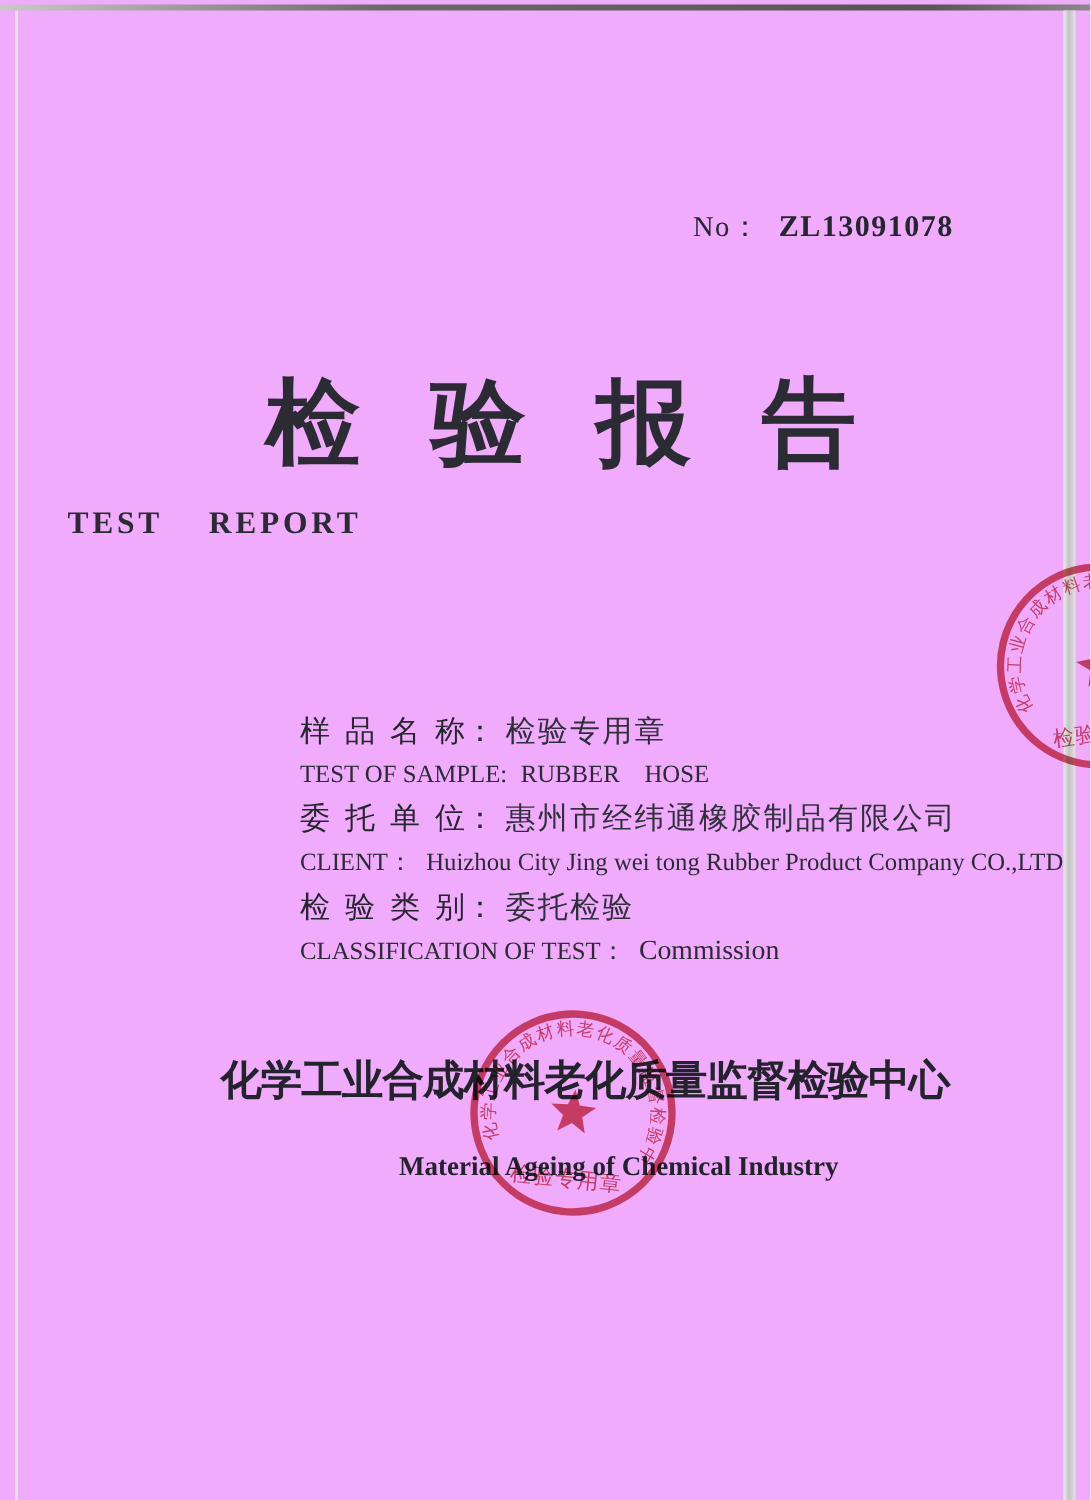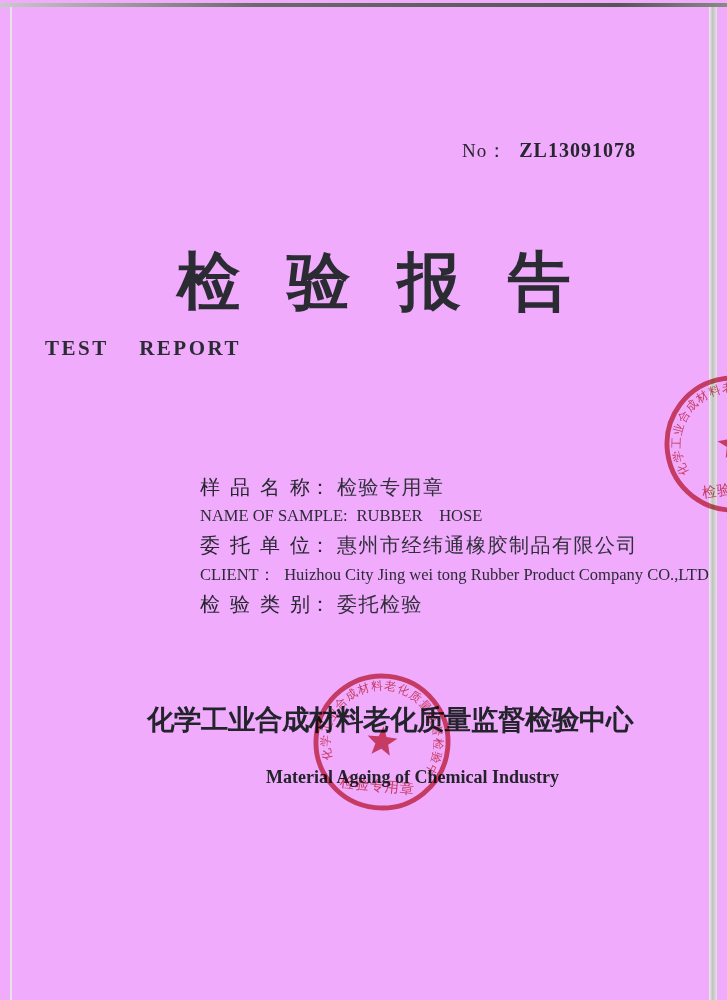--- a/index.html
+++ b/index.html
@@ -73,36 +73,39 @@
   </div>
 
   <h1 class="title-cn" data-bind="document.title_cn">检验报告</h1>
   <div class="title-en" data-bind="document.title_en">TEST REPORT</div>
 
   <div class="field-row row-1">
     <div class="cn-line">
       <span class="cn-label" data-bind="fields.0.label_cn">样  品  名  称：</span><span class="cn-value" data-bind="fields.0.value_cn">检验专用章</span>
     </div>
     <div class="en-line">
-      <span class="en-label" data-bind="fields.0.label_en">NAME OF SAMPLE:</span><span class="en-value" data-bind="fields.0.value_en">RUBBER    HOSE</span>
+      <span class="en-label" data-bind="fields.0.label_en">TEST OF SAMPLE:</span><span class="en-value" data-bind="fields.0.value_en">RUBBER    HOSE</span>
     </div>
   </div>
 
   <div class="field-row row-2">
     <div class="cn-line">
       <span class="cn-label" data-bind="fields.1.label_cn">委  托  单  位：</span><span class="cn-value" data-bind="fields.1.value_cn">惠州市经纬通橡胶制品有限公司</span>
     </div>
     <div class="en-line">
       <span class="en-label" data-bind="fields.1.label_en">CLIENT：</span><span class="en-value" data-bind="fields.1.value_en">Huizhou City Jing wei tong Rubber Product Company CO.,LTD</span>
     </div>
   </div>
 
   <div class="field-row row-3">
     <div class="cn-line">
       <span class="cn-label" data-bind="fields.2.label_cn">检  验  类  别：</span><span class="cn-value" data-bind="fields.2.value_cn">委托检验</span>
+    </div>
+    <div class="en-line">
+      <span class="en-label" data-bind="fields.2.label_en">CLASSIFICATION OF TEST：</span><span class="en-value" data-bind="fields.2.value_en">Commission</span>
     </div>
   </div>
 
   <h2 class="org-cn" data-bind="footer.org_cn">化学工业合成材料老化质量监督检验中心</h2>
   <div class="org-en2" data-bind="footer.org_en_line2">Material Ageing of Chemical Industry</div>
 
   <div class="stamp stamp-main">
     <svg viewBox="0 0 200 200">
       <circle cx="100" cy="100" r="88" fill="none" stroke-width="6.5" stroke="#cc3e4d"></circle>
       <path id="seal-arc-1" d="M 36.6,129.6 A 70,70 0 1 1 163.4,129.6" fill="none"></path>

